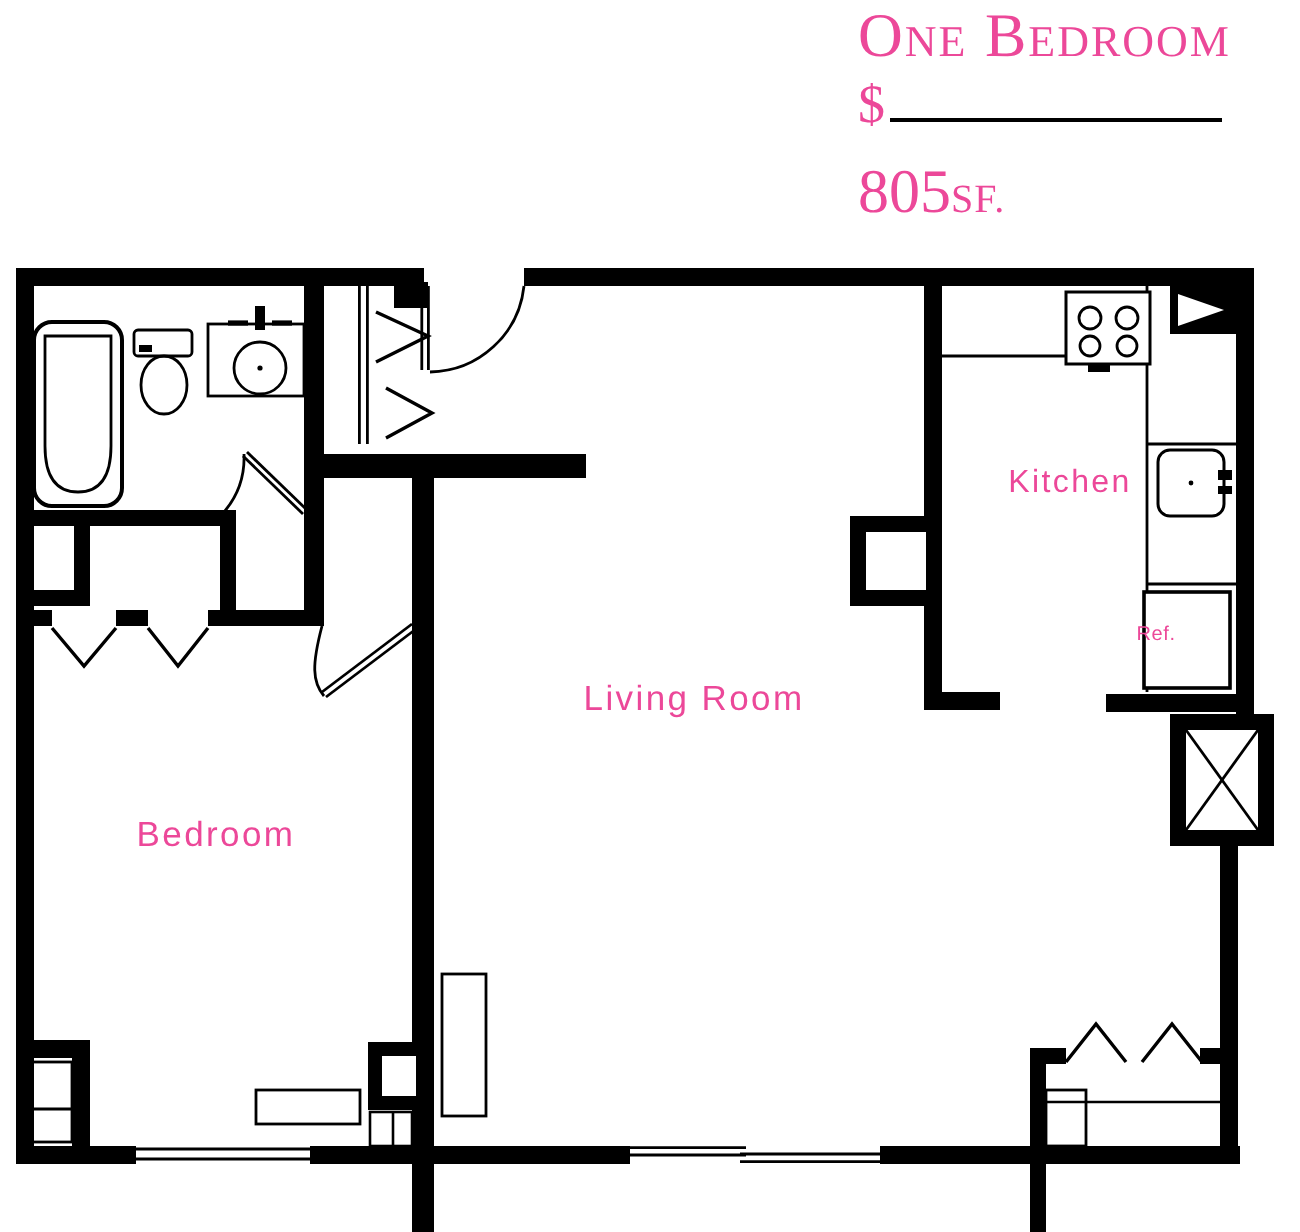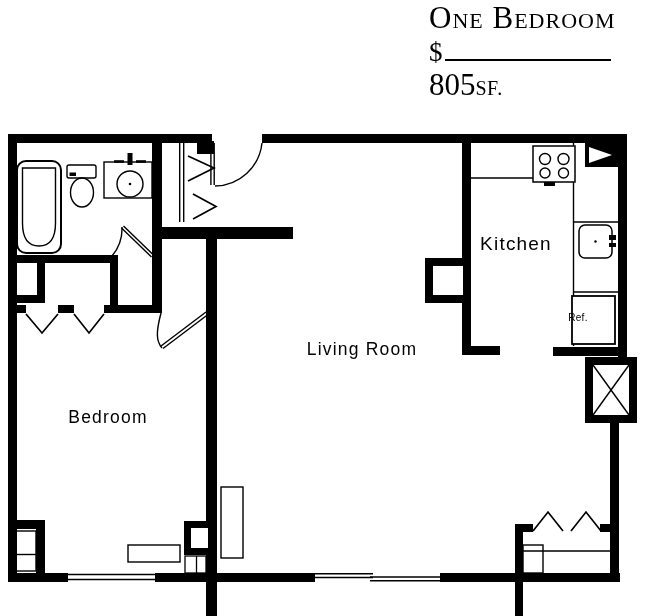--- a/index.html
+++ b/index.html
@@ -1,34 +1,34 @@
 <!DOCTYPE html>
 <html><head>
 <meta charset="utf-8">
 <style>
   html,body{margin:0;padding:0;background:#fff}
   .stage{position:relative;width:650px;height:616px;background:#fff;overflow:hidden;
-         font-family:"Liberation Sans",sans-serif;color:#000000}
+         font-family:"Liberation Sans",sans-serif;color:#ec4899}
   .stage svg{position:absolute;left:0;top:0}
   
   .w{fill:#000;stroke:none}                 
   .wh{fill:#fff;stroke:none}                
   .s{fill:none;stroke:#000;stroke-width:1.4px}   
   .sf{fill:#fff;stroke:#000;stroke-width:1.4px}  
   .chev{fill:none;stroke:#000;stroke-width:1.7px}
   
   .room-label{position:absolute;transform:translateX(-50%);white-space:nowrap;
               letter-spacing:1.2px;line-height:1}
   .title-block{position:absolute;left:429px;top:2px;width:216px;
                font-family:"Liberation Serif",serif;line-height:1.04}
   .tl{font-size:31px;font-variant:small-caps;letter-spacing:1px}
   .price-row{font-size:27px;line-height:1;margin-top:5px;white-space:nowrap}
   .price-line{display:inline-block;width:166px;height:1px;border-bottom:2px solid #000;
               margin-left:2px}
-  .area-row{font-size:31px;line-height:1;margin-top:3px;white-space:nowrap}
+  .area-row{font-size:31px;line-height:1;margin-top:14px;white-space:nowrap}
   .area-unit{font-size:20px;letter-spacing:.5px}
 </style>
 </head>
 <body>
 
 <div class="stage">
 
   <svg width="650" height="616" viewBox="0 0 650 616">
 
     <g>
@@ -201,18 +201,18 @@
   <div class="title-block">
     <div class="tl">One Bedroom</div>
     <div class="price-row">
       <span>$</span><span class="price-line"></span>
     </div>
     <div class="area-row">
       <span>805</span><span class="area-unit">SF.</span>
     </div>
   </div>
 
-  <div class="room-label" style="left:516px;top:234px;font-size:19px">Kitchen</div>
-  <div class="room-label" style="left:362px;top:341px;font-size:17.5px">Living Room</div>
+  <div class="room-label" style="left:535px;top:234px;font-size:16px">Kitchen</div>
+  <div class="room-label" style="left:347px;top:341px;font-size:17.5px">Living Room</div>
   <div class="room-label" style="left:108px;top:409px;font-size:17.5px">Bedroom</div>
   <div class="room-label" style="left:578px;top:313px;font-size:10px;letter-spacing:.3px">Ref.</div>
 
 </div>
 
 </body></html>

